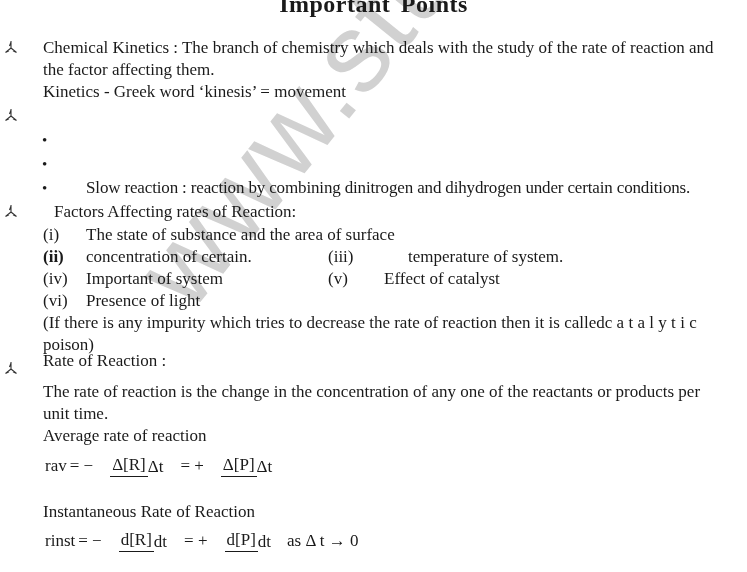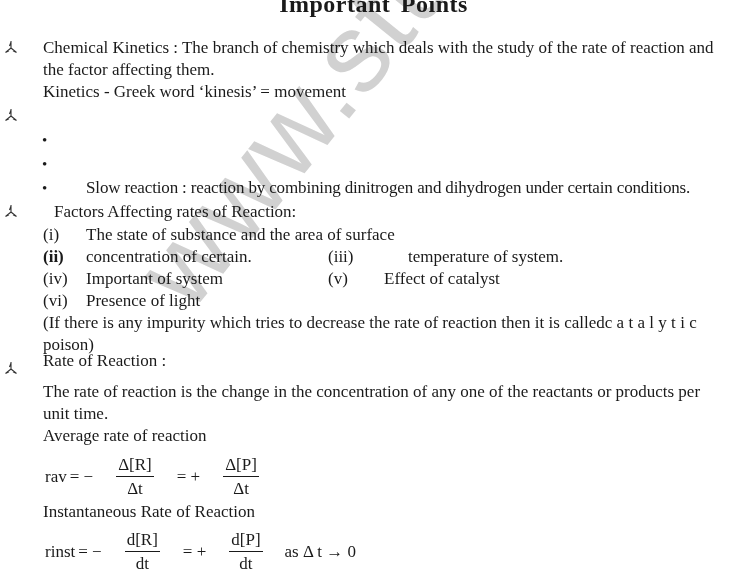--- a/index.html
+++ b/index.html
@@ -58,23 +58,23 @@
     .formula {
       position: absolute;
       font-family: "Liberation Serif", "DejaVu Serif", serif;
       font-size: 17px;
       display: flex;
       align-items: center;
       white-space: nowrap;
     }
     .frac {
       display: inline-flex;
-      flex-direction: column;
+      flex-direction: row;
       align-items: center;
-      margin: 0 20px;
+      margin: 0 14px;
       line-height: 21px;
     }
     .frac .numer {
       border-bottom: 1px solid #1a1a1a;
       padding: 0 2px 1px 2px;
     }
     .frac .denom {
       padding-top: 1px;
     }
     .op { margin: 0 3px; }

